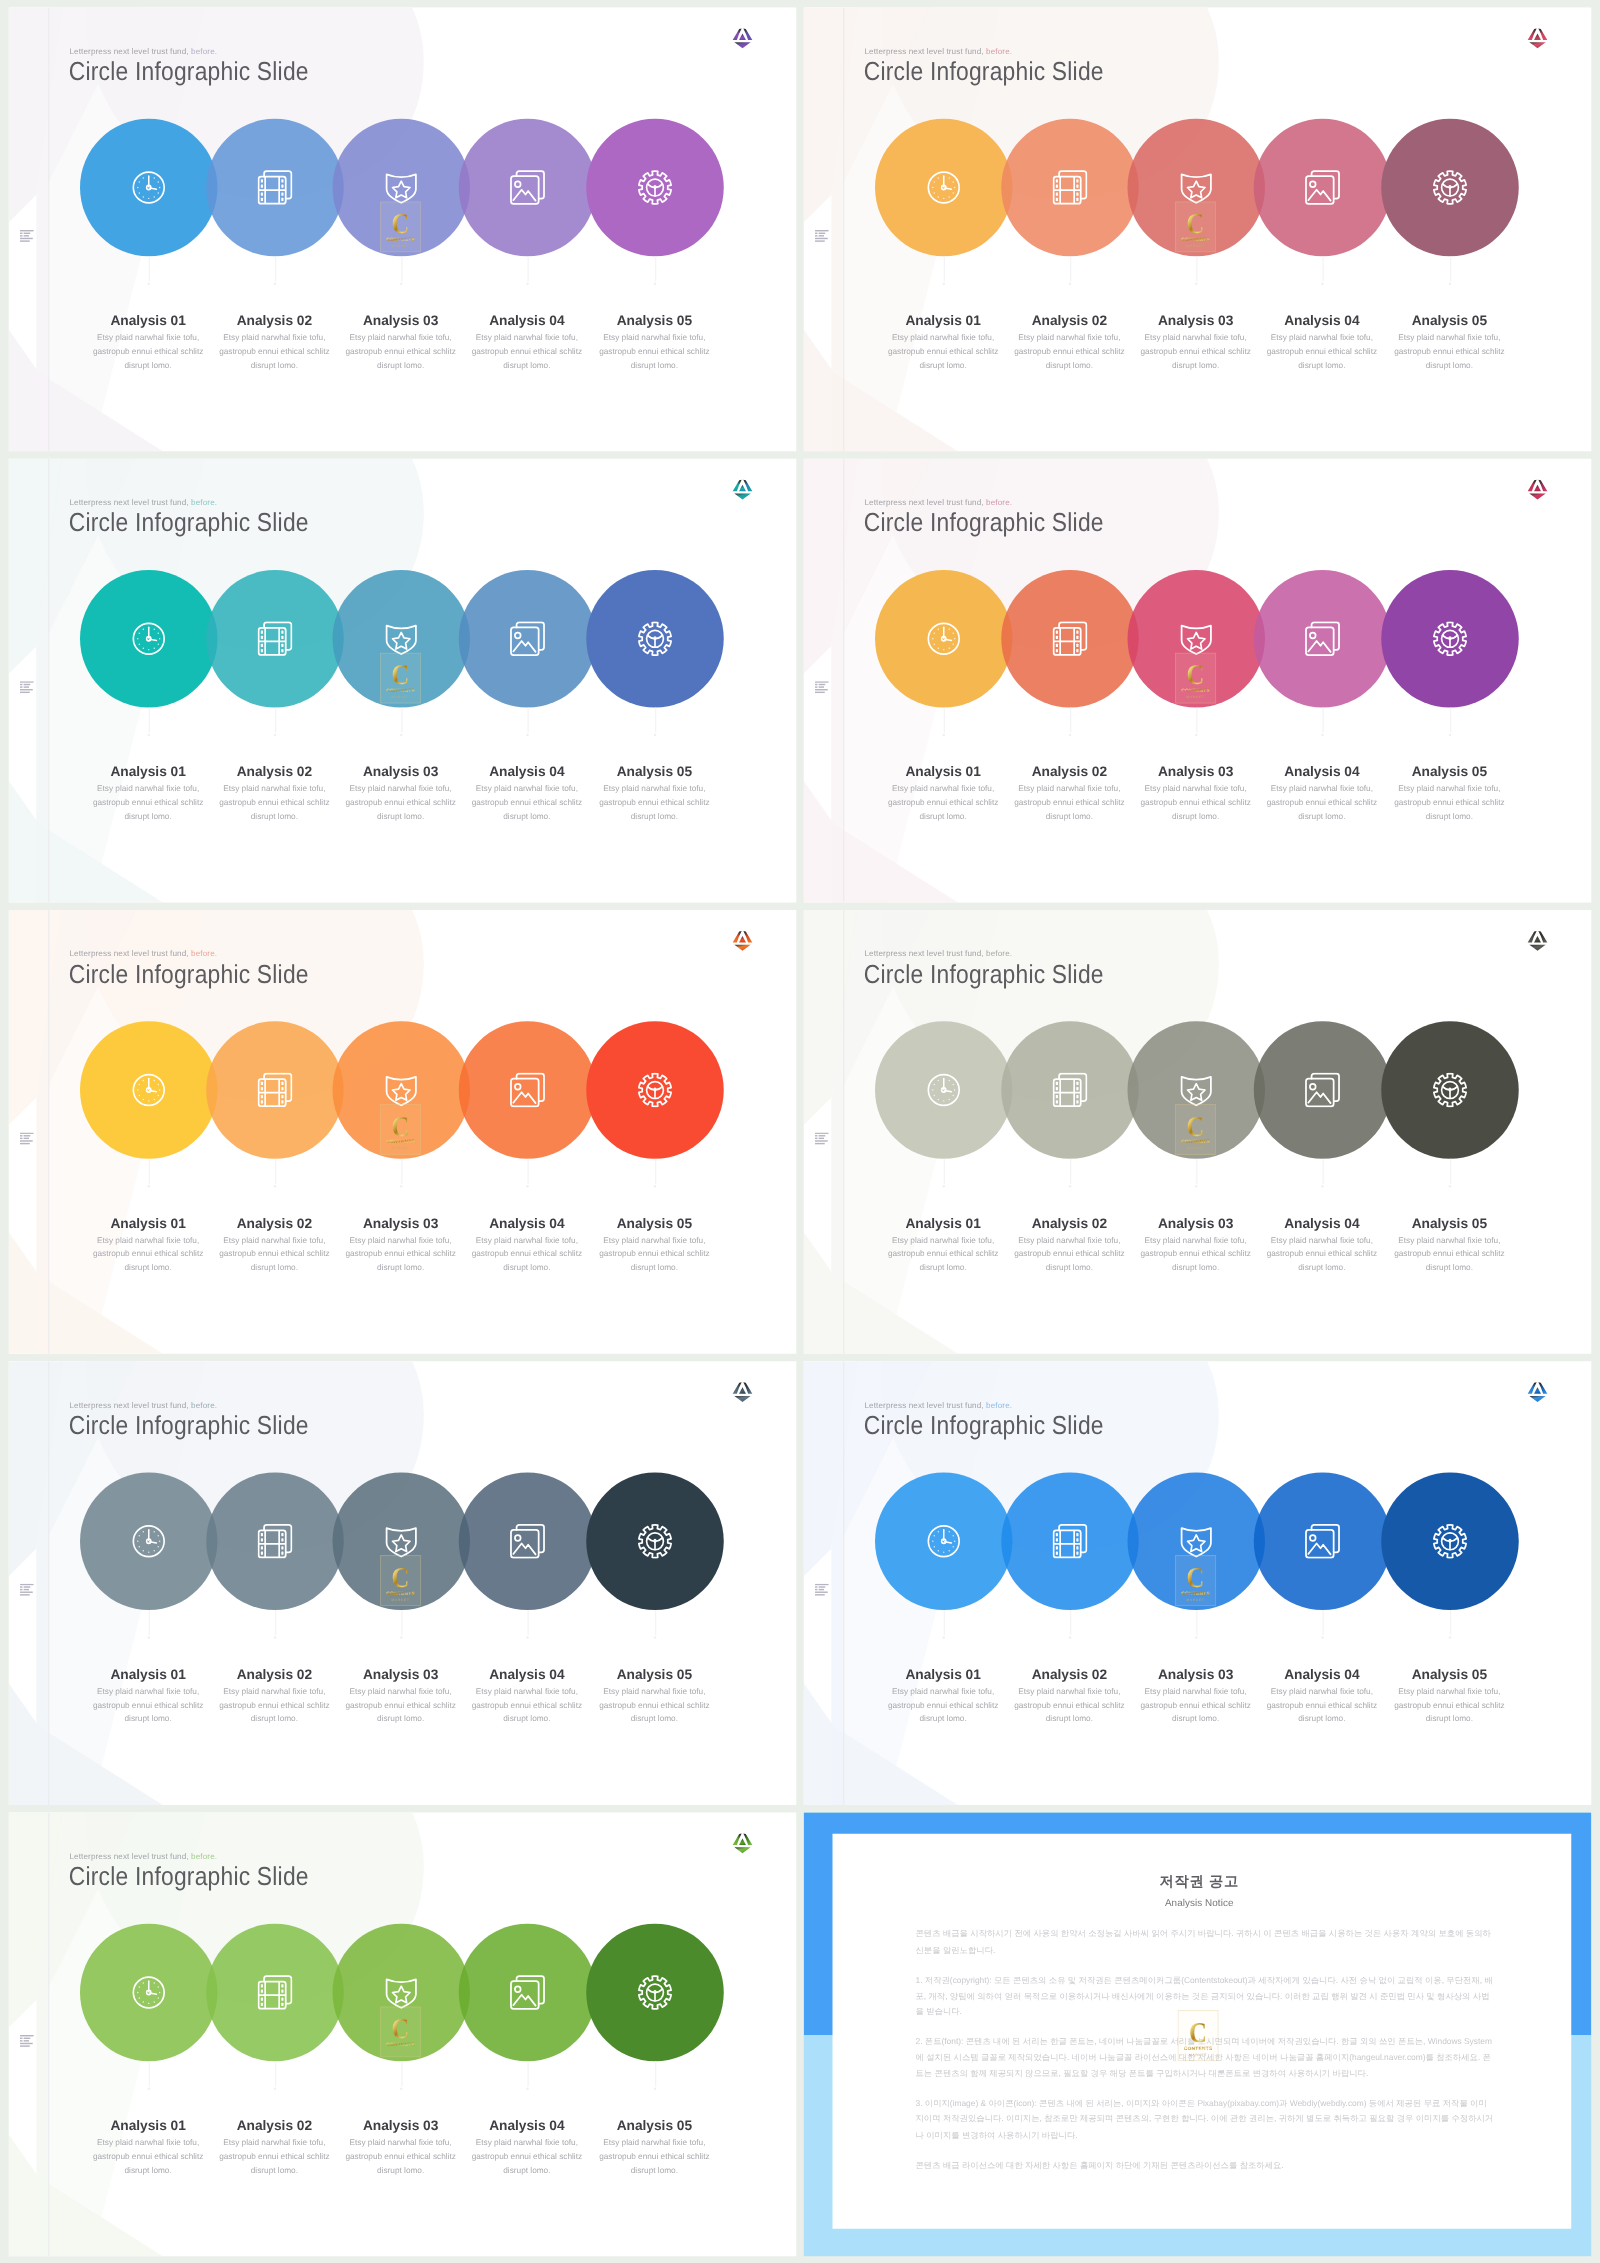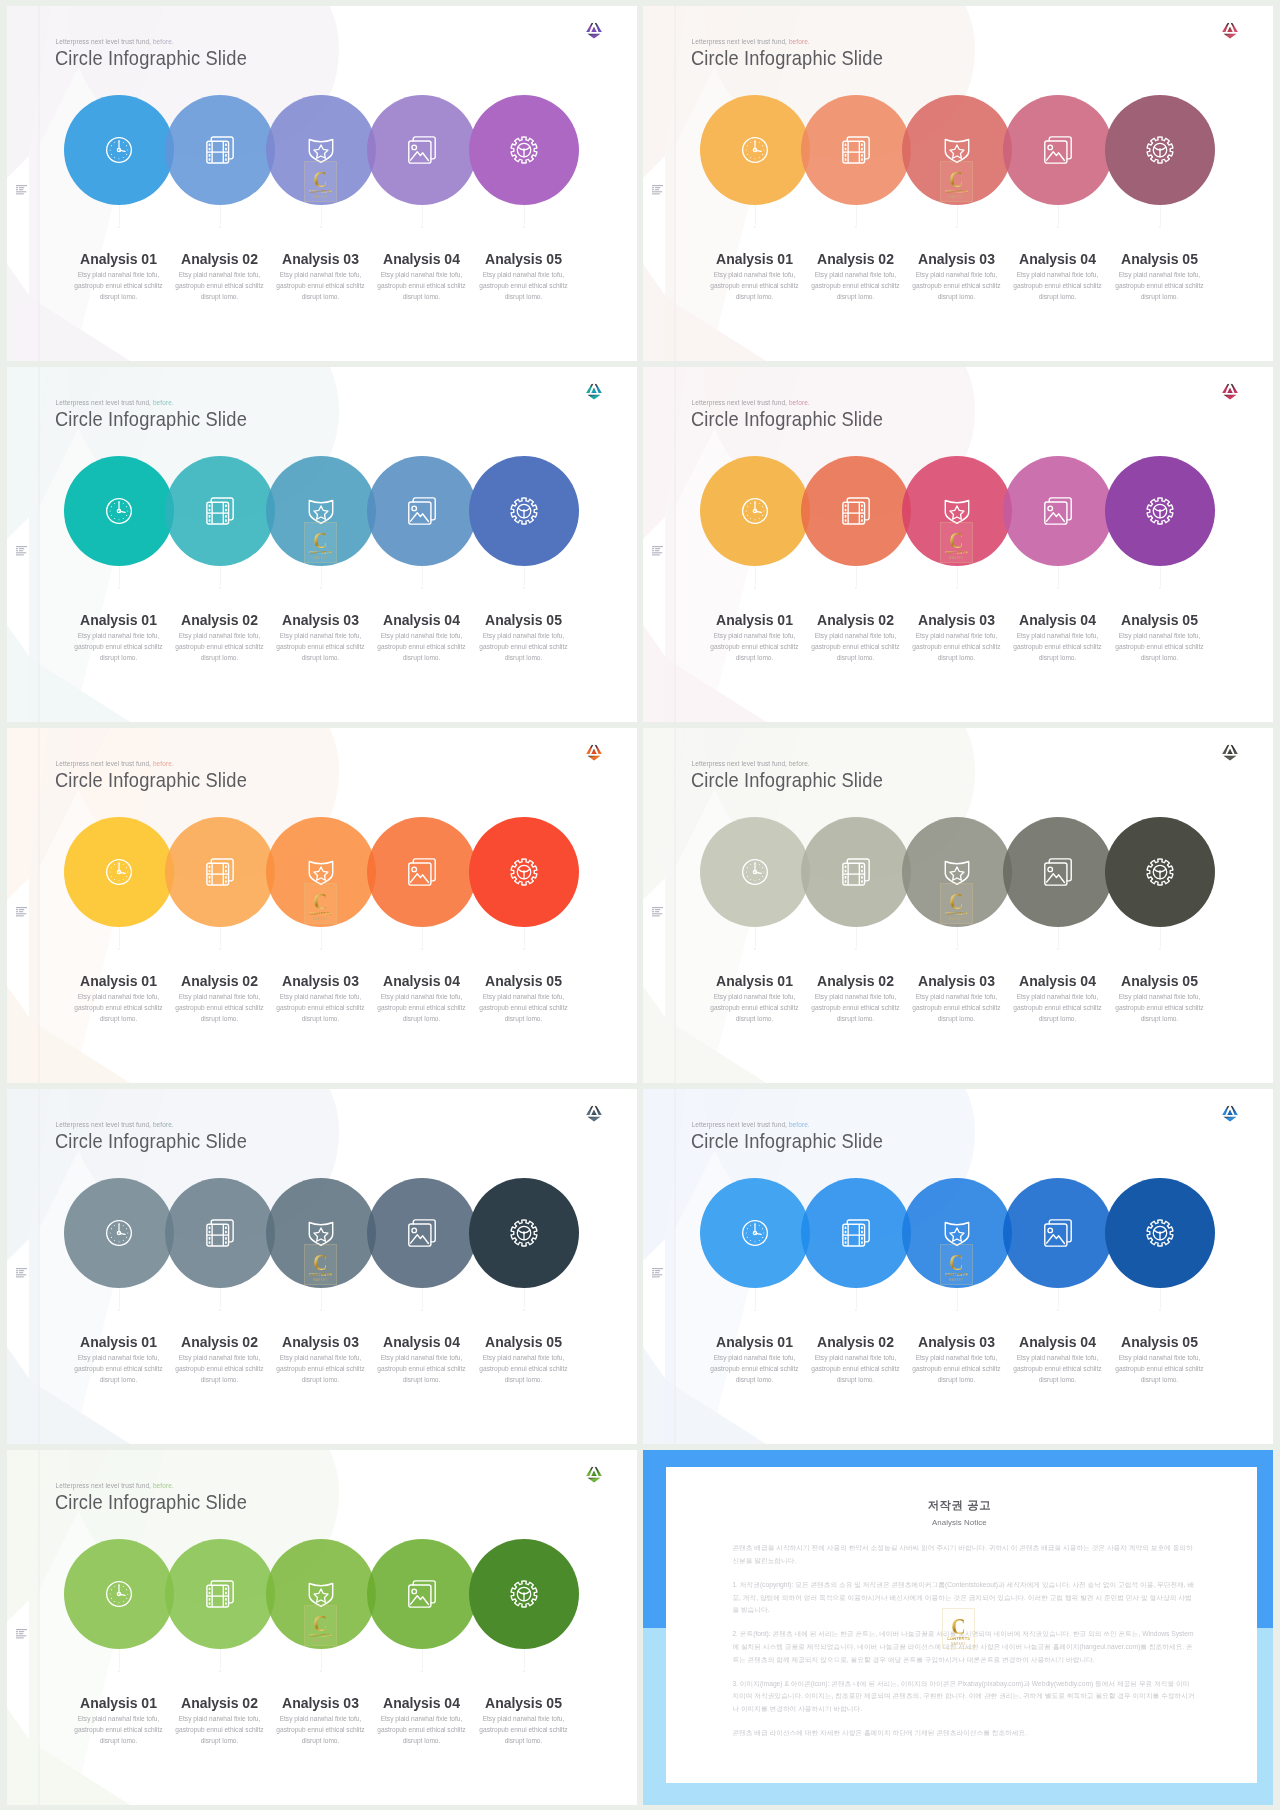--- a/index.html
+++ b/index.html
@@ -23,21 +23,21 @@
 
   .circ{position:absolute;width:110px;height:110px;border-radius:50%;top:88.5px;}
   .iconwrap{position:absolute;width:110px;height:110px;top:88.5px;display:flex;
             align-items:center;justify-content:center;}
   .iconwrap svg{display:block;}
 
   .stem{position:absolute;width:1px;top:199px;height:20px;background:#f4f4f7;}
   .stemdot{position:absolute;width:2.6px;height:2.6px;border-radius:50%;background:#f0f0f4;top:219.5px;}
 
   .lbl{position:absolute;top:245px;width:100px;text-align:center;}
-  .lbl h4{margin:0;font-size:14px;font-weight:700;color:#3e3e44;letter-spacing:-.02px;}
+  .lbl h4{margin:0;font-size:11px;font-weight:700;color:#3e3e44;letter-spacing:-.02px;}
   .lbl p{margin:1.6px 0 0 0;font-size:6.6px;line-height:11.2px;color:#a8a8ae;letter-spacing:0;}
 
   .wm{position:absolute;width:33px;height:41px;top:155px;}
 
   .cslide{position:absolute;overflow:hidden;background:#bfe3fb;}
   .cs-band{position:absolute;left:0;top:0;width:100%;height:50%;background:#3d9aee;}
   .cs-inner{position:absolute;background:#fff;}
   .cs-title{text-align:center;font-size:11.4px;color:#5e5e64;font-weight:700;letter-spacing:.55px;}
   .cs-sub{text-align:center;font-size:7.9px;color:#76767c;margin-top:5px;letter-spacing:.06px;}
   .cs-p{font-size:6.7px;line-height:12.6px;color:#c8c8ce;margin:0 0 11.5px 0;}

